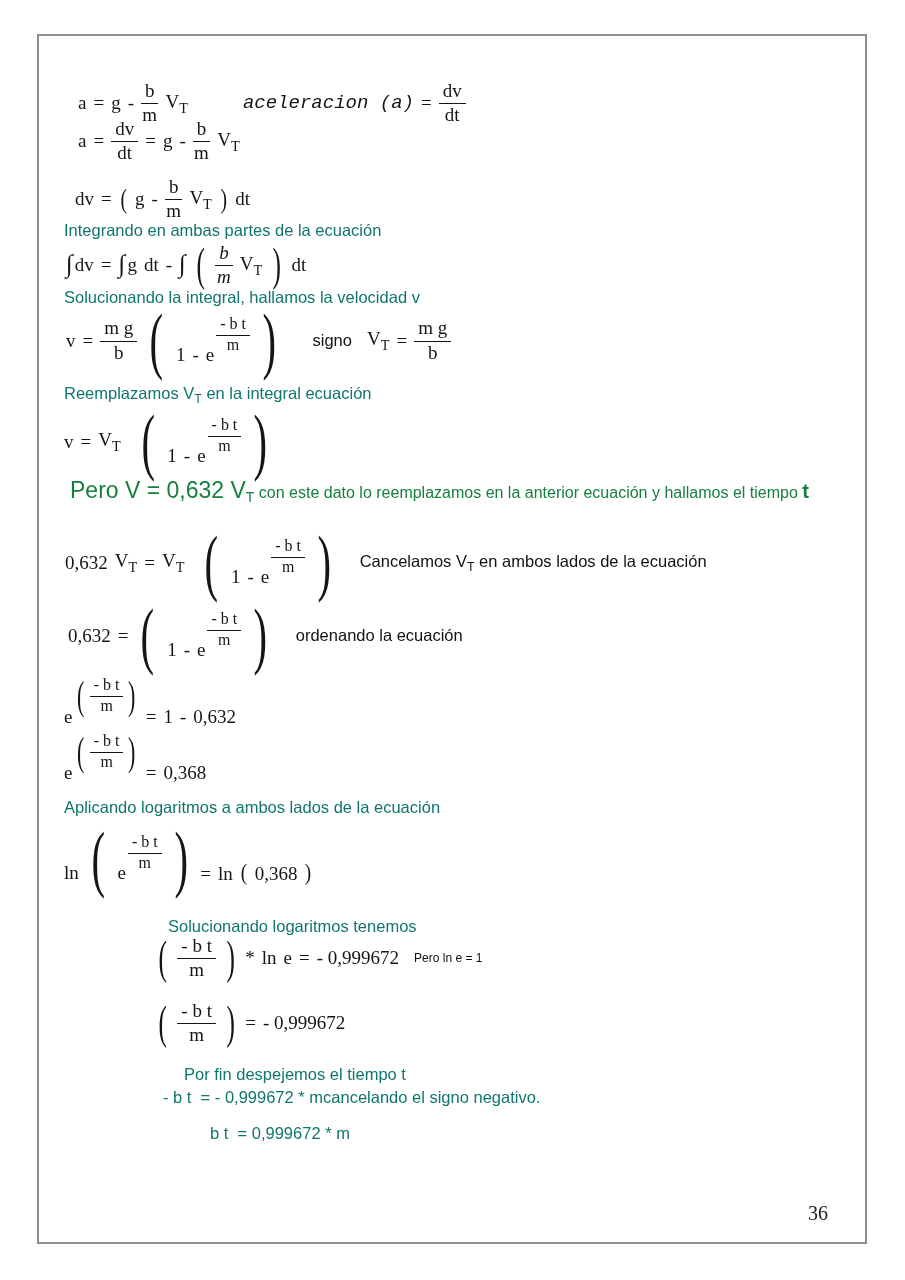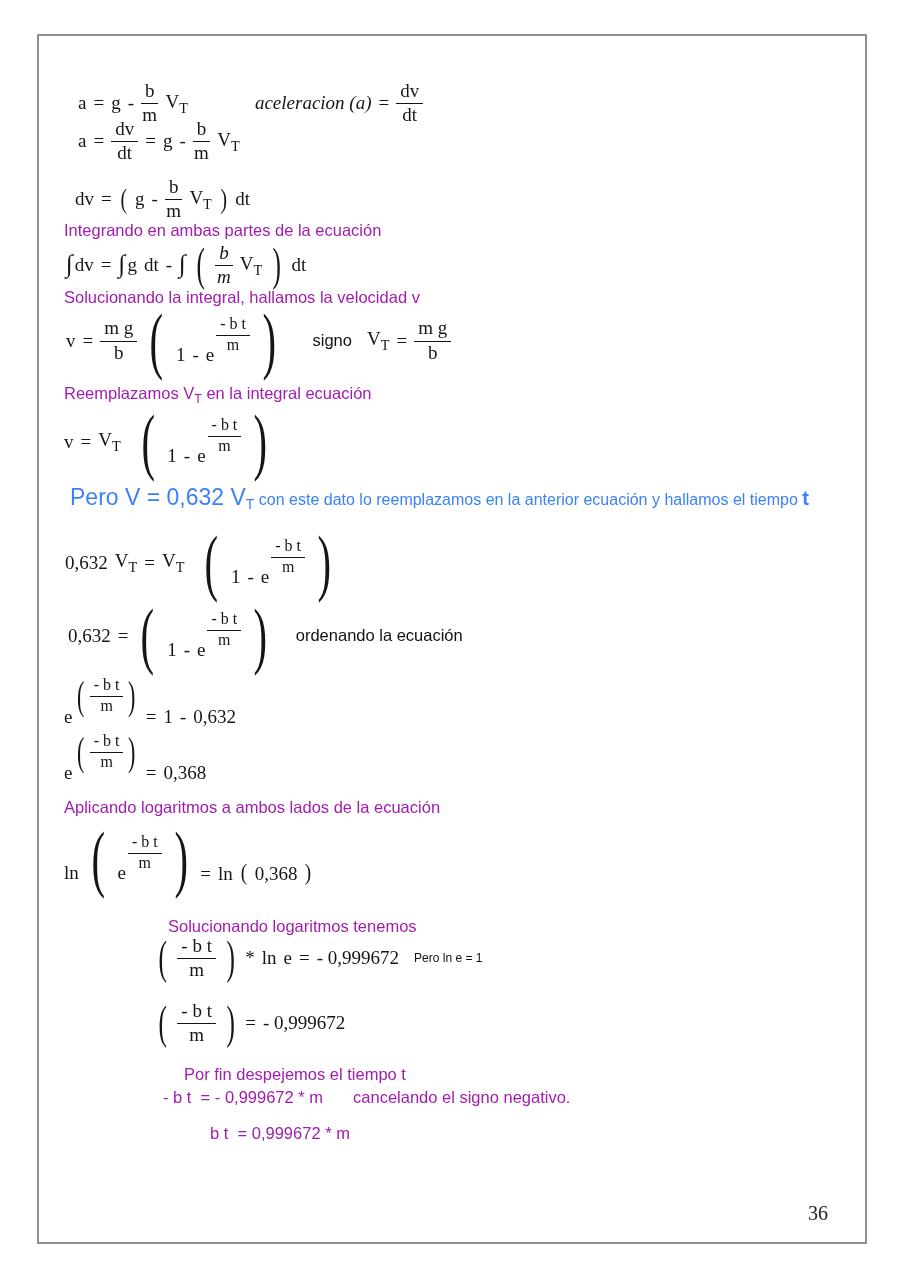--- a/index.html
+++ b/index.html
@@ -21,24 +21,24 @@
   .bp.sz46{font-size:46px;}
   .bp.sz42{font-size:40px;}
   .bp.sz28{font-size:28px;transform:scaleX(0.7);}
   .bp.sz24{font-size:24px;transform:scaleX(0.8);}
   .vt sub,.tsub{font-size:0.75em;line-height:1;}
   .int{font-size:25px;line-height:1;position:relative;top:-2px;}
   .it{font-style:italic;}
   .low{position:relative;top:14px;}
   .sans{font-family:"Liberation Sans",sans-serif;font-size:16.5px;color:#111;}
   .b{font-weight:normal;}
-  .ml8{margin-left:8px;}.ml16{margin-left:16px;}.ml24{margin-left:24px;}.ml48{margin-left:60px;}
+  .ml8{margin-left:8px;}.ml16{margin-left:16px;}.ml24{margin-left:24px;}.ml48{margin-left:48px;font-family:Liberation Mono, monospace;}
   
-  .txt{position:absolute;font-family:"Liberation Sans",sans-serif;font-size:16.5px;color:#a21caf;white-space:pre;}
-  .heading{position:absolute;font-family:"Liberation Sans",sans-serif;color:#3b82f6;white-space:pre;margin-top:7px;}
+  .txt{position:absolute;font-family:"Liberation Sans",sans-serif;font-size:16.5px;color:#0f766e;white-space:pre;}
+  .heading{position:absolute;font-family:"Liberation Sans",sans-serif;color:#15803d;white-space:pre;}
   .h-big{font-size:23px;}
   .h-sub{font-size:14px;}
   .h-rest{font-size:16px;}
   .h-t{font-size:20px;font-weight:bold;}
   .pagenum{position:absolute;font-family:"Liberation Serif",serif;font-size:20px;color:#222;}
 </style>
 </head>
 <body>
 
 <div class="sheet"></div>
@@ -135,20 +135,21 @@
   <span class="vt"><span>V</span><sub>T</sub></span>
   <span>=</span>
   <span class="vt"><span>V</span><sub>T</sub></span>
   <span class="bp sz76 ml8">(</span>
   <span class="prow">
     <span>1</span>
     <span>-</span>
     <span class="pow"><span>e</span><span class="sup"><span class="frac"><span class="num">- b t</span><span class="den">m</span></span></span></span>
   </span>
   <span class="bp sz76">)</span>
+  <span class="sans ml16"><span>Cancelamos V</span><sub class="tsub">T</sub><span> en ambos lados de la ecuación</span></span>
 </div>
 
 <div class="eq" style="left:68px;top:600px;">
   <span>0,632</span>
   <span>=</span>
   <span class="bp sz76">(</span>
   <span class="prow">
     <span>1</span>
     <span>-</span>
     <span class="pow"><span>e</span><span class="sup"><span class="frac"><span class="num">- b t</span><span class="den">m</span></span></span></span>
@@ -204,20 +205,20 @@
 <div class="eq" style="left:155px;top:1000px;">
   <span class="bp sz46">(</span>
   <span class="frac"><span class="num">- b t</span><span class="den">m</span></span>
   <span class="bp sz46">)</span>
   <span>=</span>
   <span>- 0,999672</span>
 </div>
 
 <div class="txt b" style="left:184px;top:1065px;">Por fin despejemos el tiempo t</div>
 
-<div class="txt" style="left:163px;top:1088px;display:flex;gap:30px;">
+<div class="txt" style="left:163px;top:1088px;display:flex;">
   <span>- b t  = - 0,999672 * m</span>
   <span>cancelando el signo negativo.</span>
 </div>
 
 <div class="txt" style="left:166px;top:1124px;margin-left:44px;">b t  = 0,999672 * m</div>
 
 <div class="pagenum" style="left:808px;top:1202px;">36</div>
 
 </body></html>

